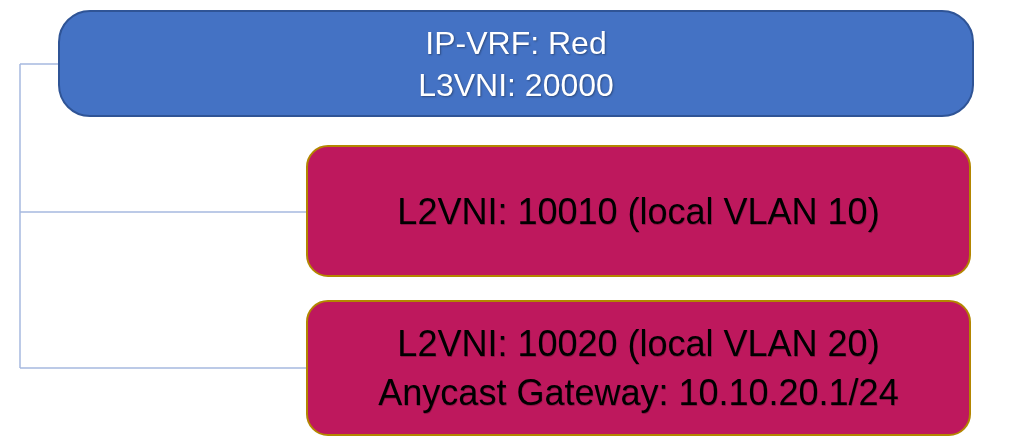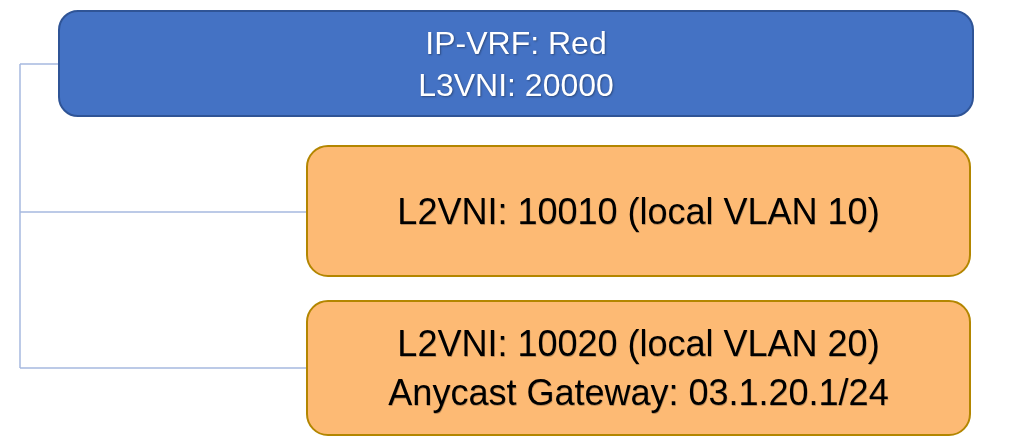--- a/index.html
+++ b/index.html
@@ -29,38 +29,38 @@
     fill: none;
   }
   .box {
     position: absolute;
     box-sizing: border-box;
     display: flex;
     flex-direction: column;
     align-items: center;
     justify-content: center;
     text-align: center;
-    border-radius: 20px;
+    border-radius: 32px;
   }
   .vrf-box {
     left: 58px;
     top: 10px;
     width: 916px;
     height: 107px;
     background: #4472c4;
     border: 2px solid #2f5496;
     color: #ffffff;
     font-size: 32px;
     line-height: 42px;
     text-shadow: 1px 1px 2px rgba(0,0,0,0.35);
   }
   .l2vni-box {
     left: 306px;
     width: 665px;
-    background: #fdba74;
+    background: #be185d;
     border: 2px solid #b38600;
     border-radius: 22px;
     color: #000000;
     font-size: 36px;
     line-height: 49px;
     text-shadow: 0.5px 0.5px 0.5px rgba(0,0,0,0.25);
   }
   .l2vni-box.first {
     top: 145px;
     height: 132px;
@@ -93,16 +93,16 @@
     <div class="box-line">IP-VRF: Red</div>
     <div class="box-line">L3VNI: 20000</div>
   </div>
 
   <div class="box l2vni-box first">
     <div class="box-line">L2VNI: 10010 (local VLAN 10)</div>
   </div>
 
   <div class="box l2vni-box second">
     <div class="box-line">L2VNI: 10020 (local VLAN 20)</div>
-    <div class="box-line">Anycast Gateway: 03.1.20.1/24</div>
+    <div class="box-line">Anycast Gateway: 10.10.20.1/24</div>
   </div>
 
 </div>
 
 </body></html>

